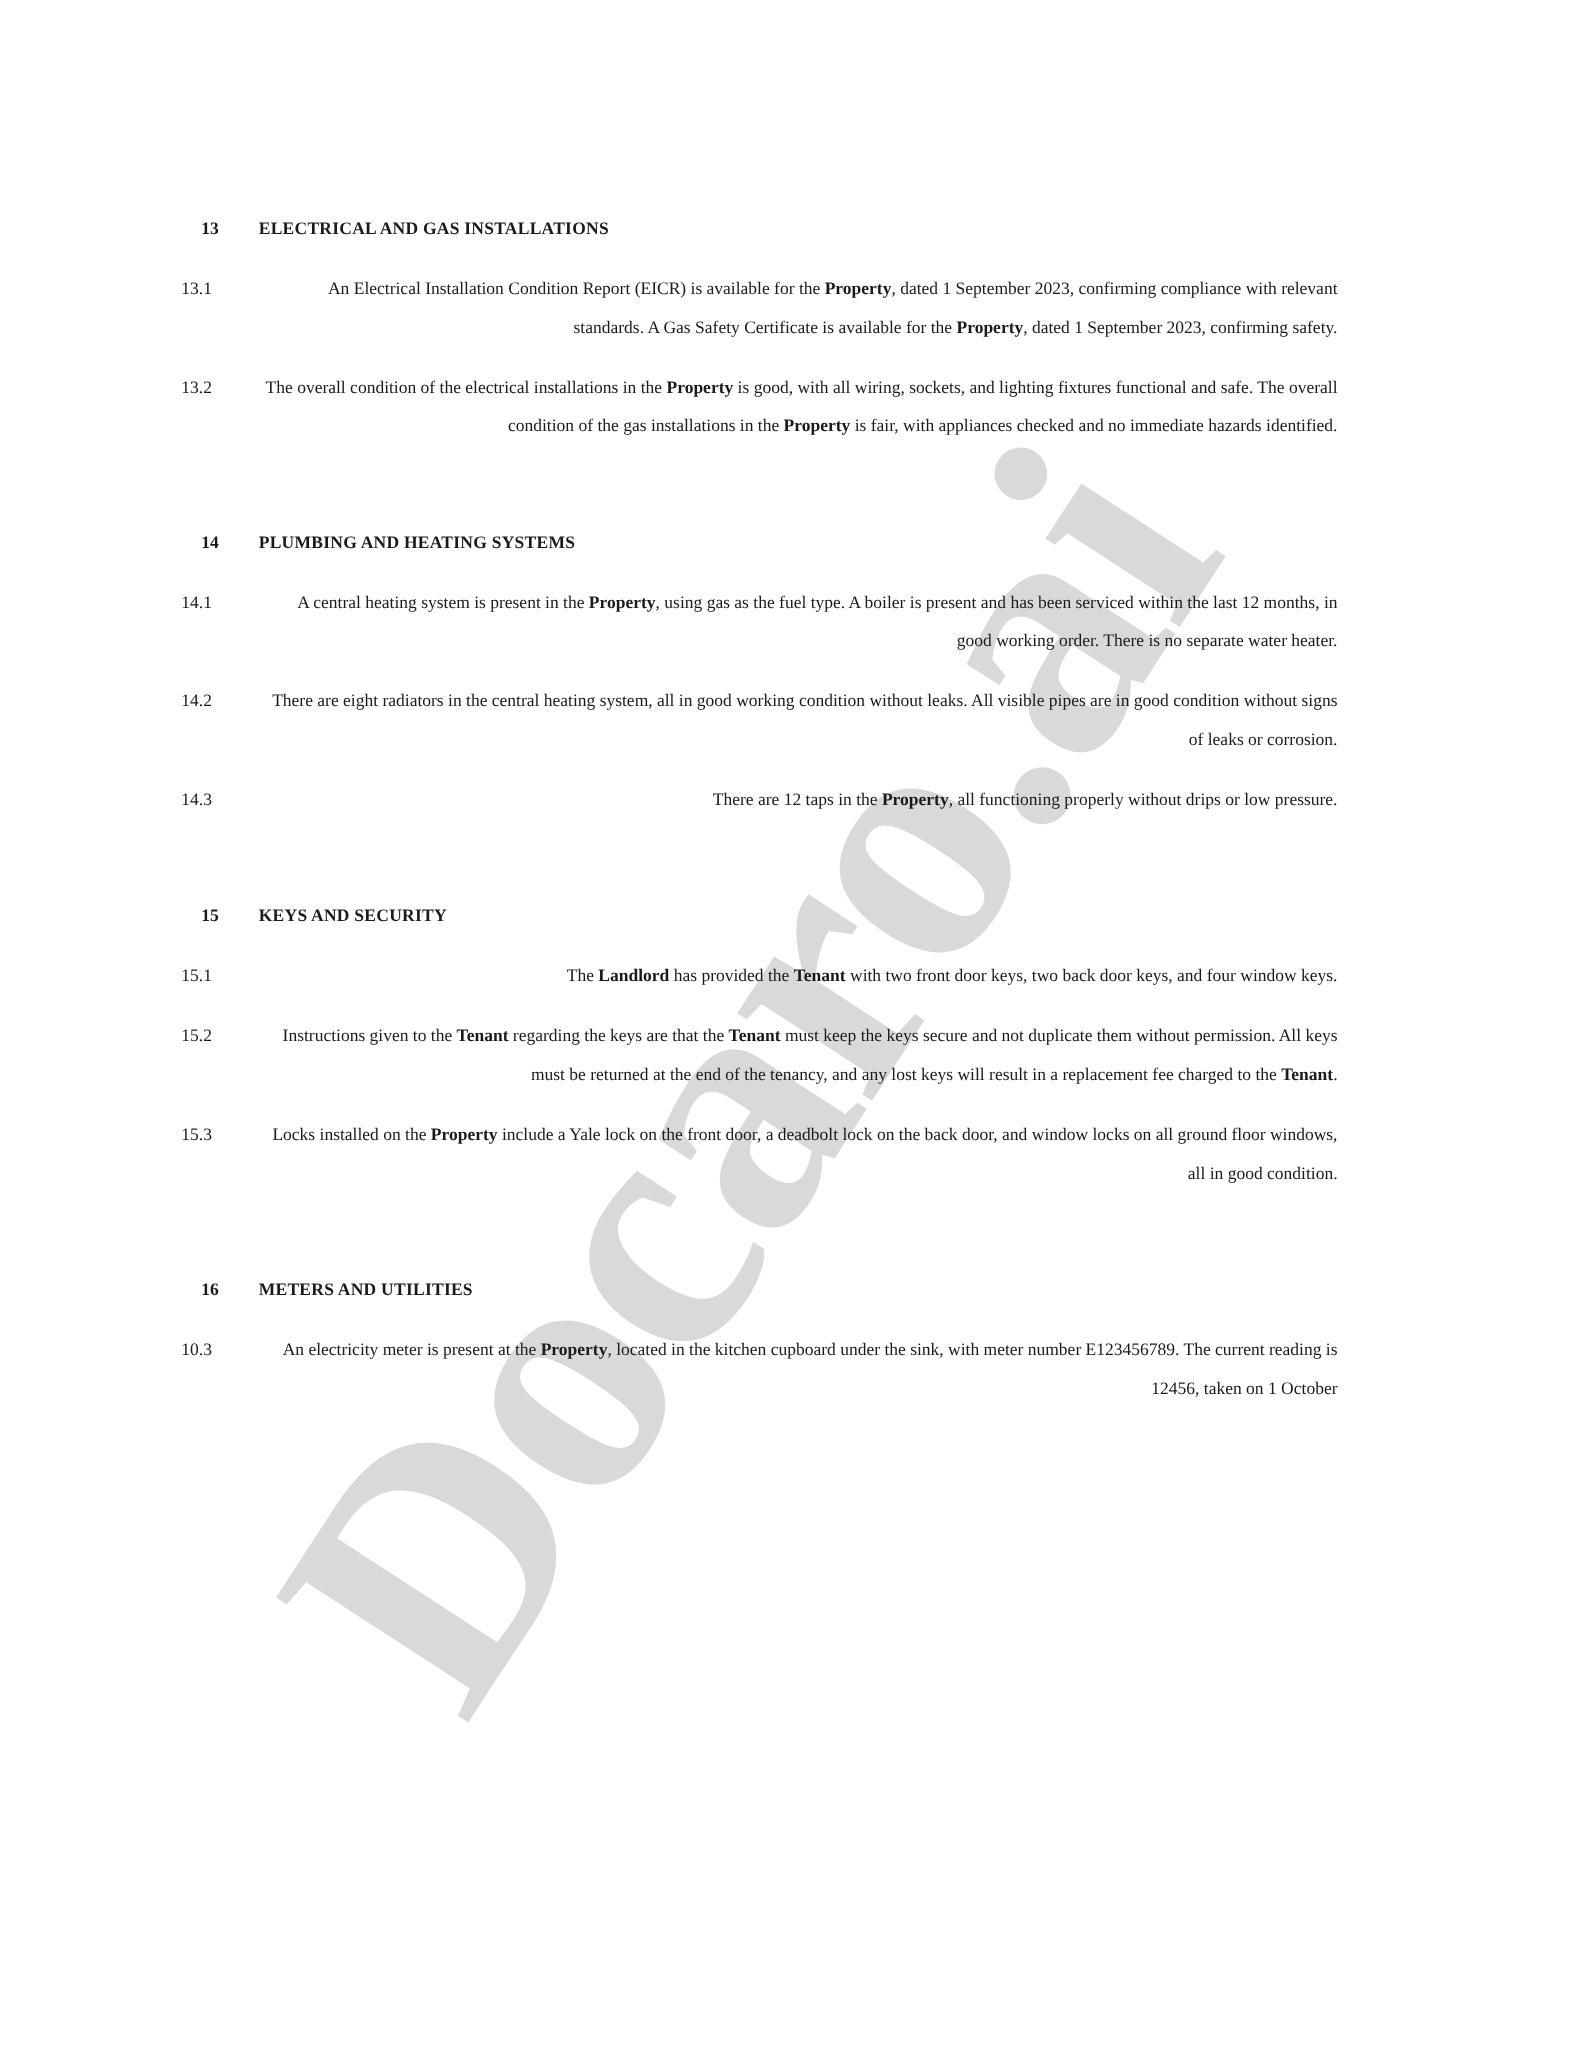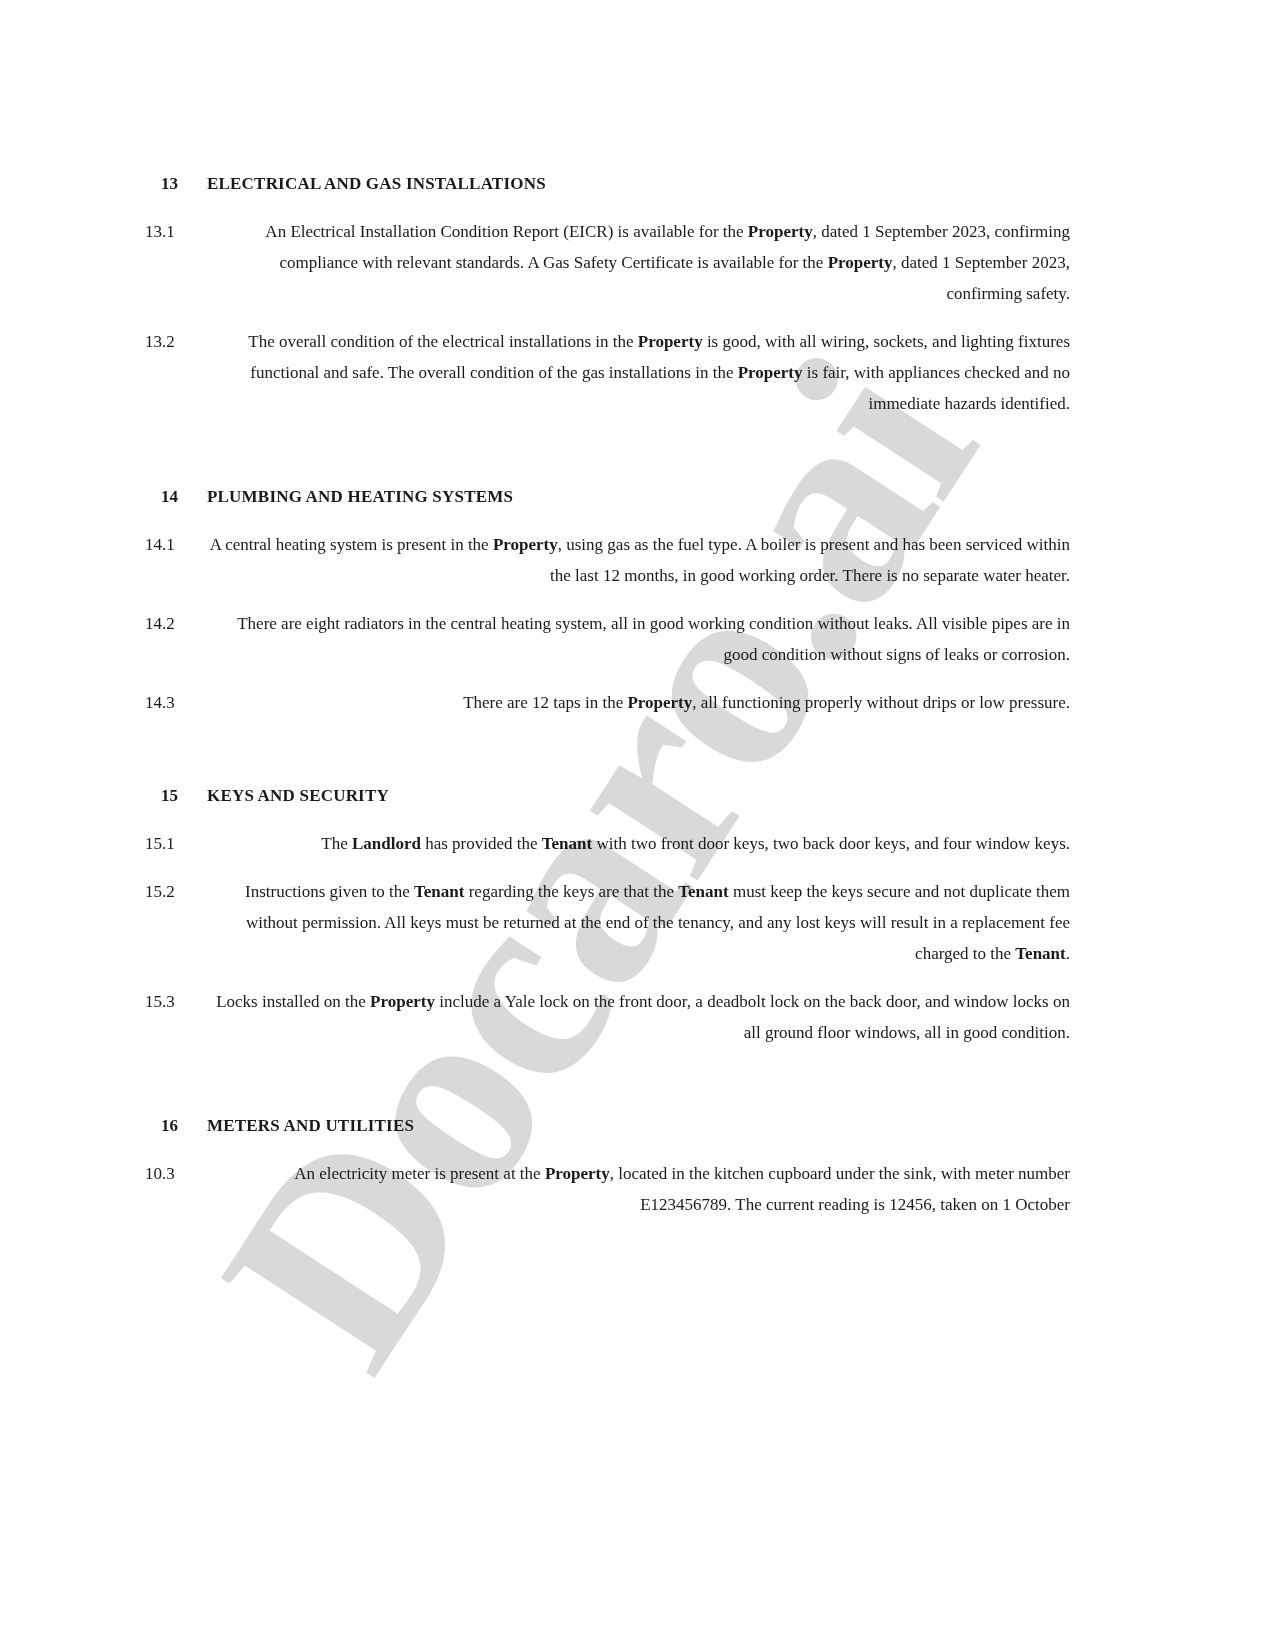--- a/index.html
+++ b/index.html
@@ -29,21 +29,21 @@
     user-select: none;
     pointer-events: none;
   }
   .content {
     position: absolute;
     top: 0;
     left: 0;
     right: 0;
     z-index: 1;
     padding: 168px 205px 0 145px;
-    font-size: 17px;
+    font-size: 14px;
     line-height: 31px;
   }
   .section-heading {
     display: flex;
     font-weight: 700;
     margin: 62px 0 17px 0;
   }
   .section:first-child .section-heading {
     margin-top: 0;
   }

